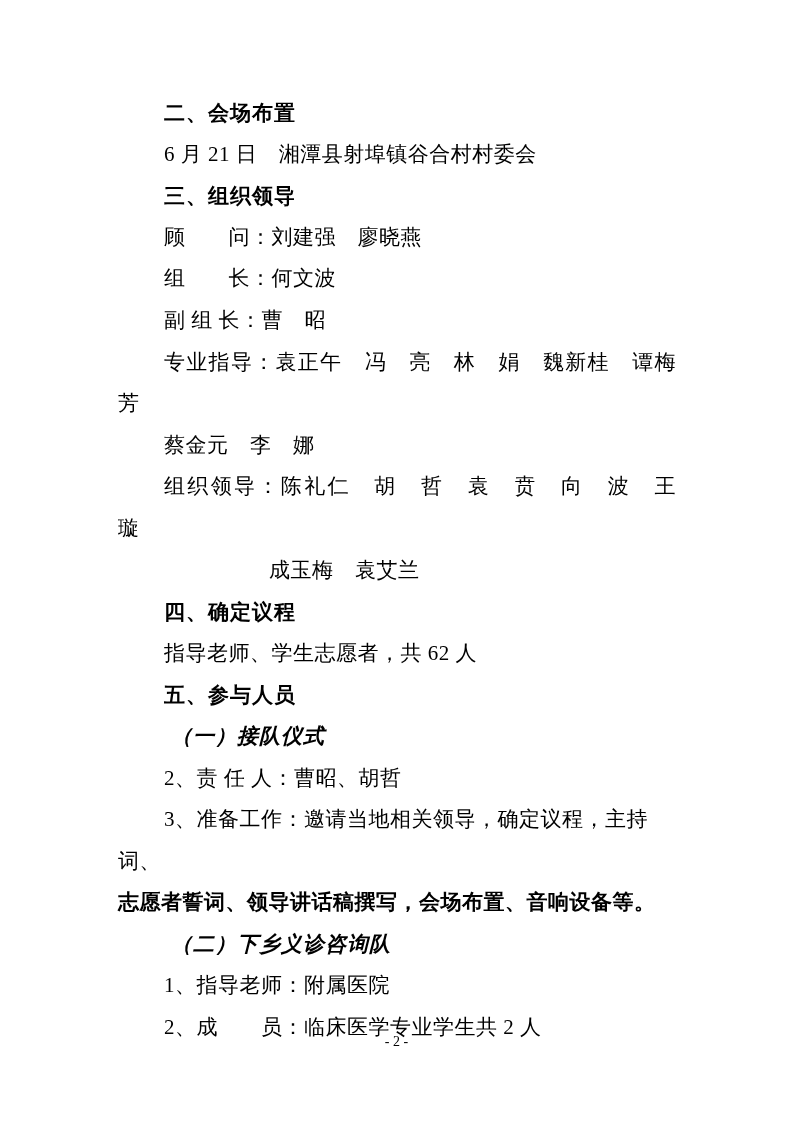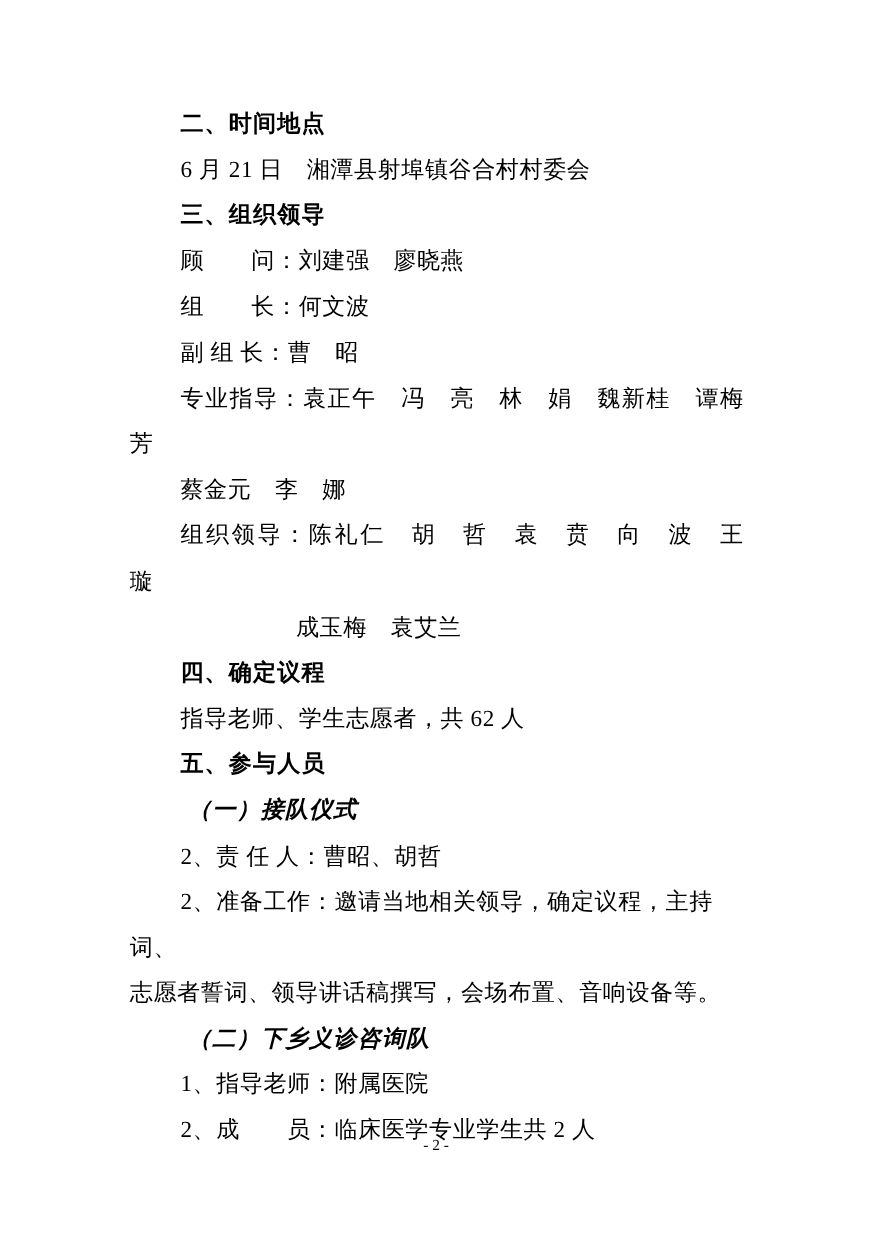--- a/index.html
+++ b/index.html
@@ -37,56 +37,56 @@
   }
   .h2 {
     font-weight: bold;
     font-family: "Liberation Serif", "DejaVu Serif", serif;
     letter-spacing: 1px;
     font-style: italic;
   }
   .ind2      { text-indent: 46px; }
   .ind-sub   { text-indent: 53px; }
   .ind-names { text-indent: 151px; }
-  .ind0      { text-indent: 0; }
+  .ind0      { text-indent: 0; font-weight: bold; }
   .justify {
     text-align: justify;
     text-align-last: justify;
   }
   .footer {
     position: absolute;
     top: 1034px;
     left: 0;
     width: 793px;
     text-align: center;
     font-size: 14px;
     color: #000000;
     font-family: "Liberation Serif", "DejaVu Serif", serif;
   }
 </style>
 </head>
 <body>
 
 <div class="page">
   <div class="content">
-    <div class="line h1 ind2">二、时间地点</div>
+    <div class="line h1 ind2">二、会场布置</div>
     <div class="line ind2">6 月 21 日　湘潭县射埠镇谷合村村委会</div>
     <div class="line h1 ind2">三、组织领导</div>
     <div class="line ind2">顾　　问：刘建强　廖晓燕</div>
     <div class="line ind2">组　　长：何文波</div>
     <div class="line ind2">副 组 长：曹　昭</div>
     <div class="line ind2 justify">专业指导：袁正午　冯　亮　林　娟　魏新桂　谭梅芳</div>
     <div class="line ind2">蔡金元　李　娜</div>
     <div class="line ind2 justify">组织领导：陈礼仁　胡　哲　袁　贲　向　波　王　璇</div>
     <div class="line ind-names">成玉梅　袁艾兰</div>
     <div class="line h1 ind2">四、确定议程</div>
     <div class="line ind2">指导老师、学生志愿者，共 62 人</div>
     <div class="line h1 ind2">五、参与人员</div>
     <div class="line h2 ind-sub">（一）接队仪式</div>
     <div class="line ind2">2、责 任 人：曹昭、胡哲</div>
-    <div class="line ind2">2、准备工作：邀请当地相关领导，确定议程，主持词、</div>
+    <div class="line ind2">3、准备工作：邀请当地相关领导，确定议程，主持词、</div>
     <div class="line ind0">志愿者誓词、领导讲话稿撰写，会场布置、音响设备等。</div>
     <div class="line h2 ind-sub">（二）下乡义诊咨询队</div>
     <div class="line ind2">1、指导老师：附属医院</div>
     <div class="line ind2">2、成　　员：临床医学专业学生共 2 人</div>
   </div>
   <div class="footer">- 2 -</div>
 </div>
 
 </body></html>

